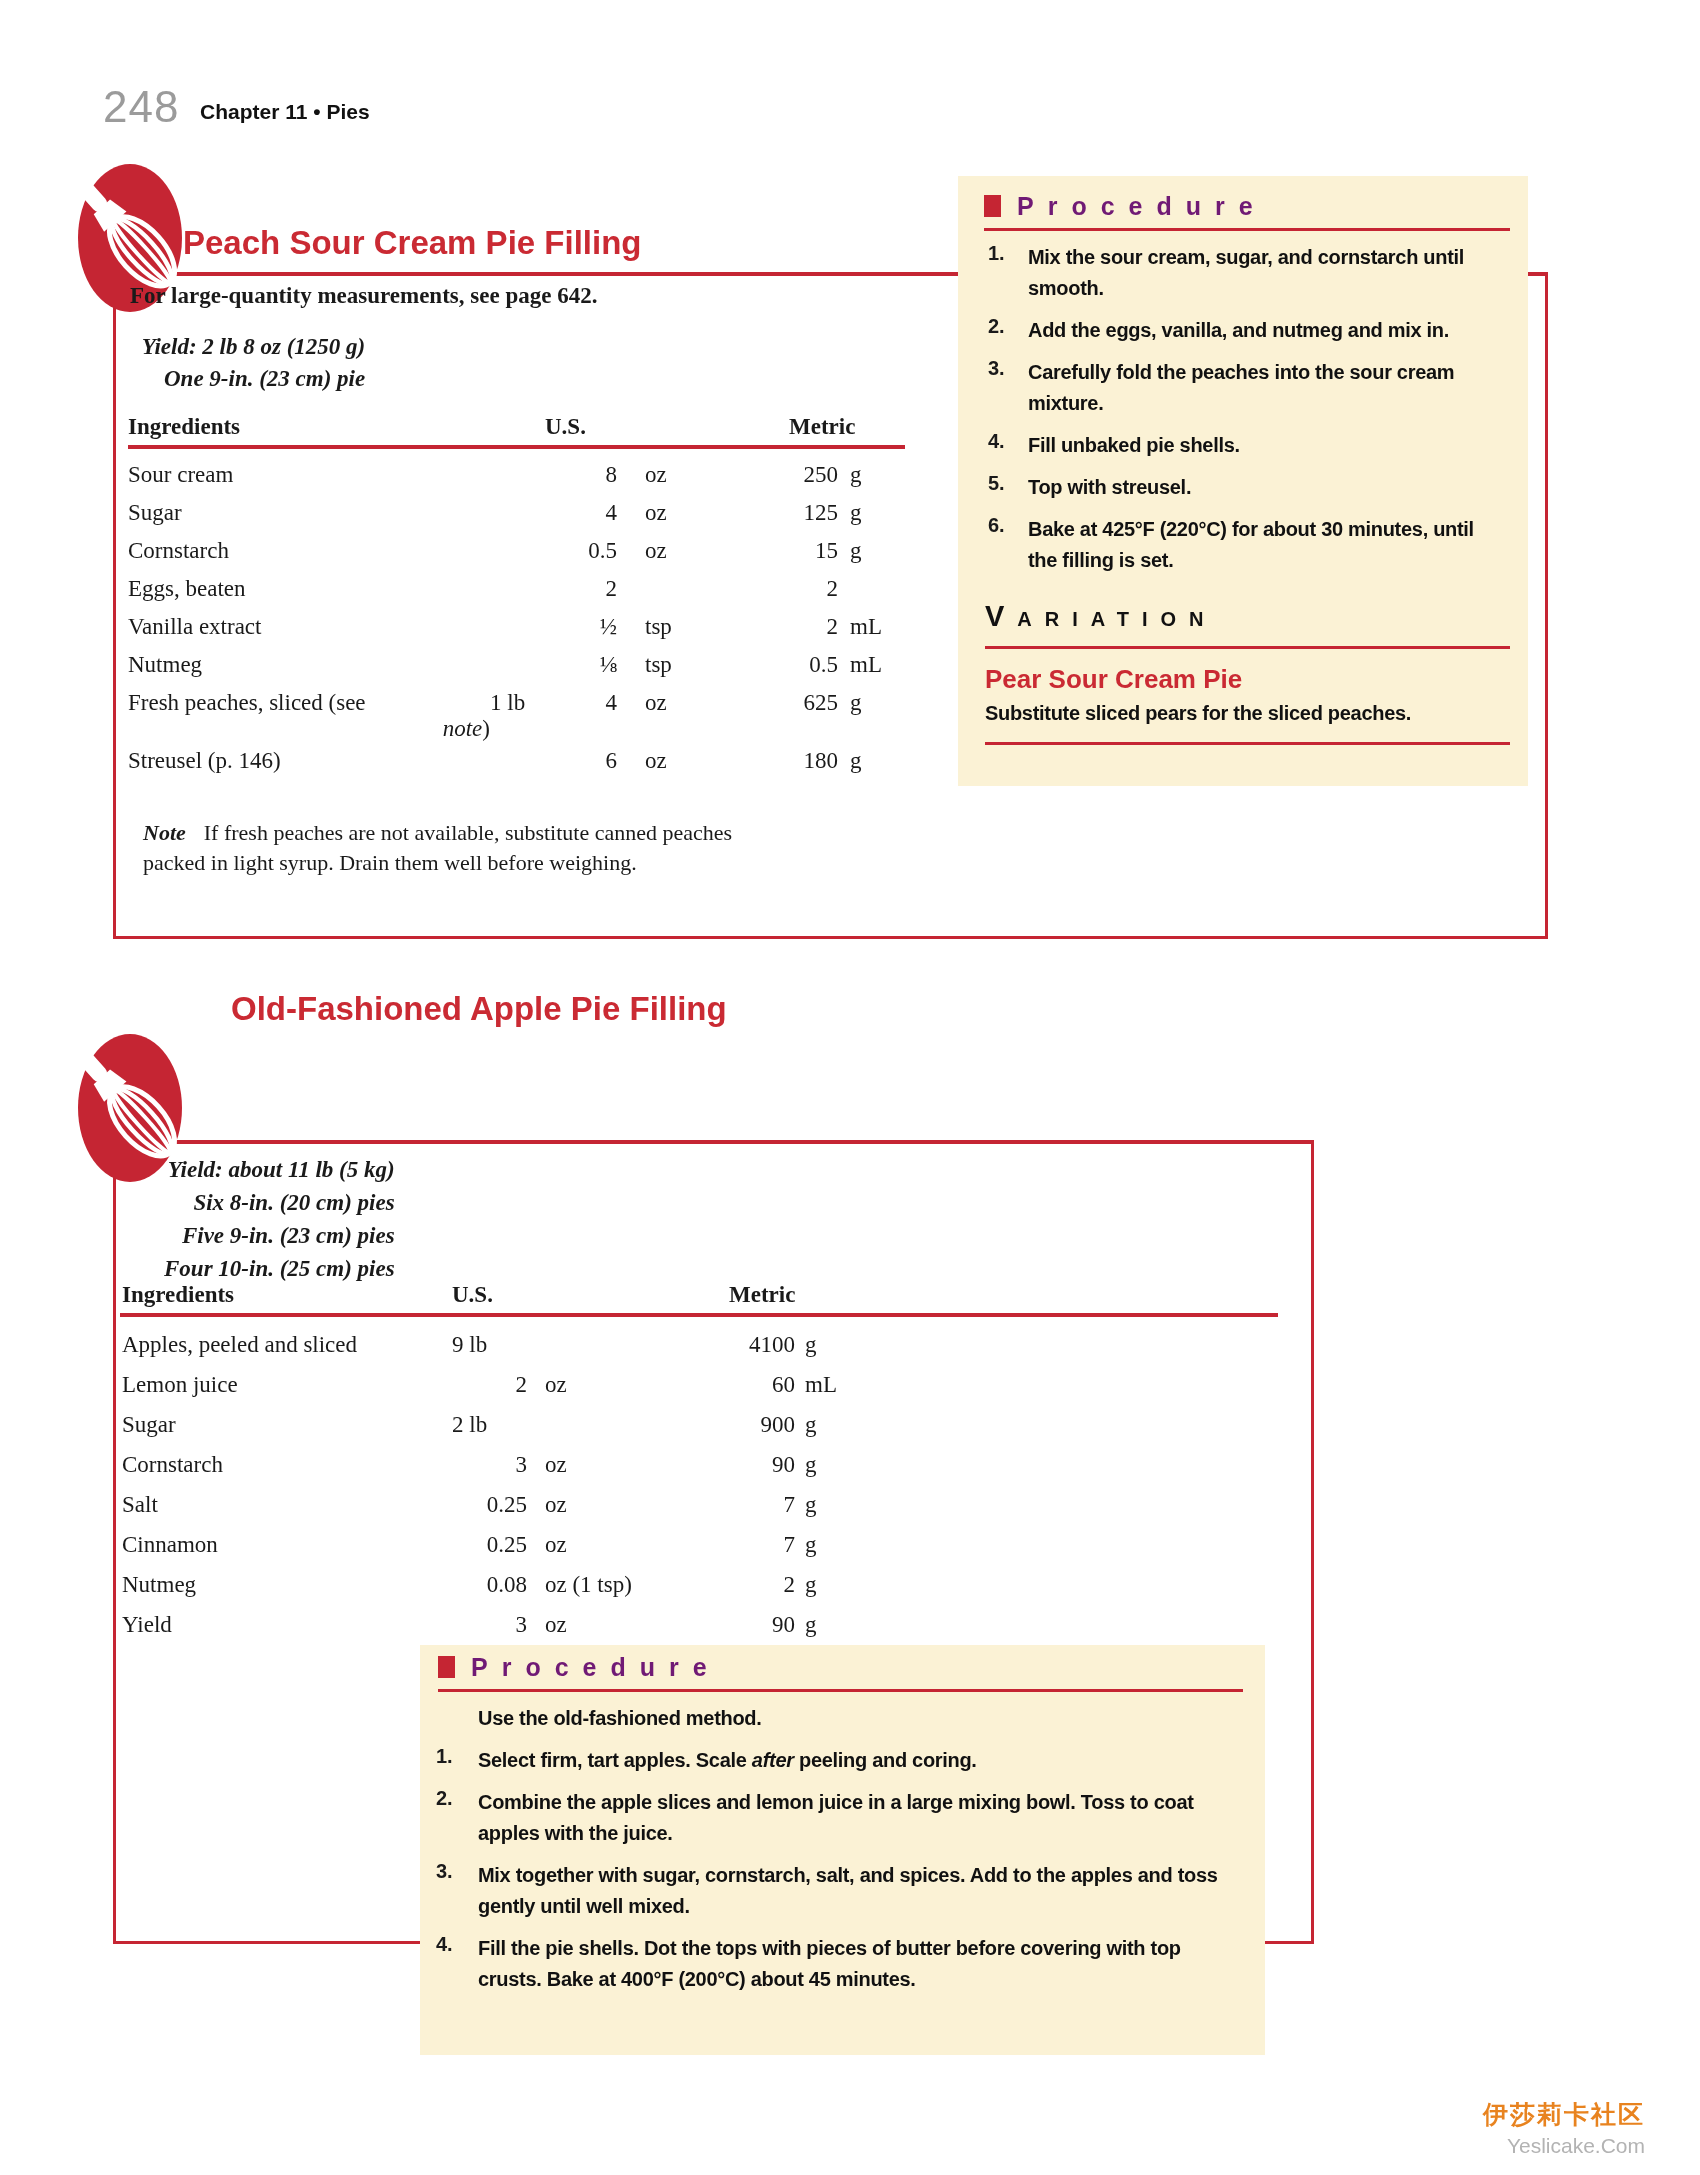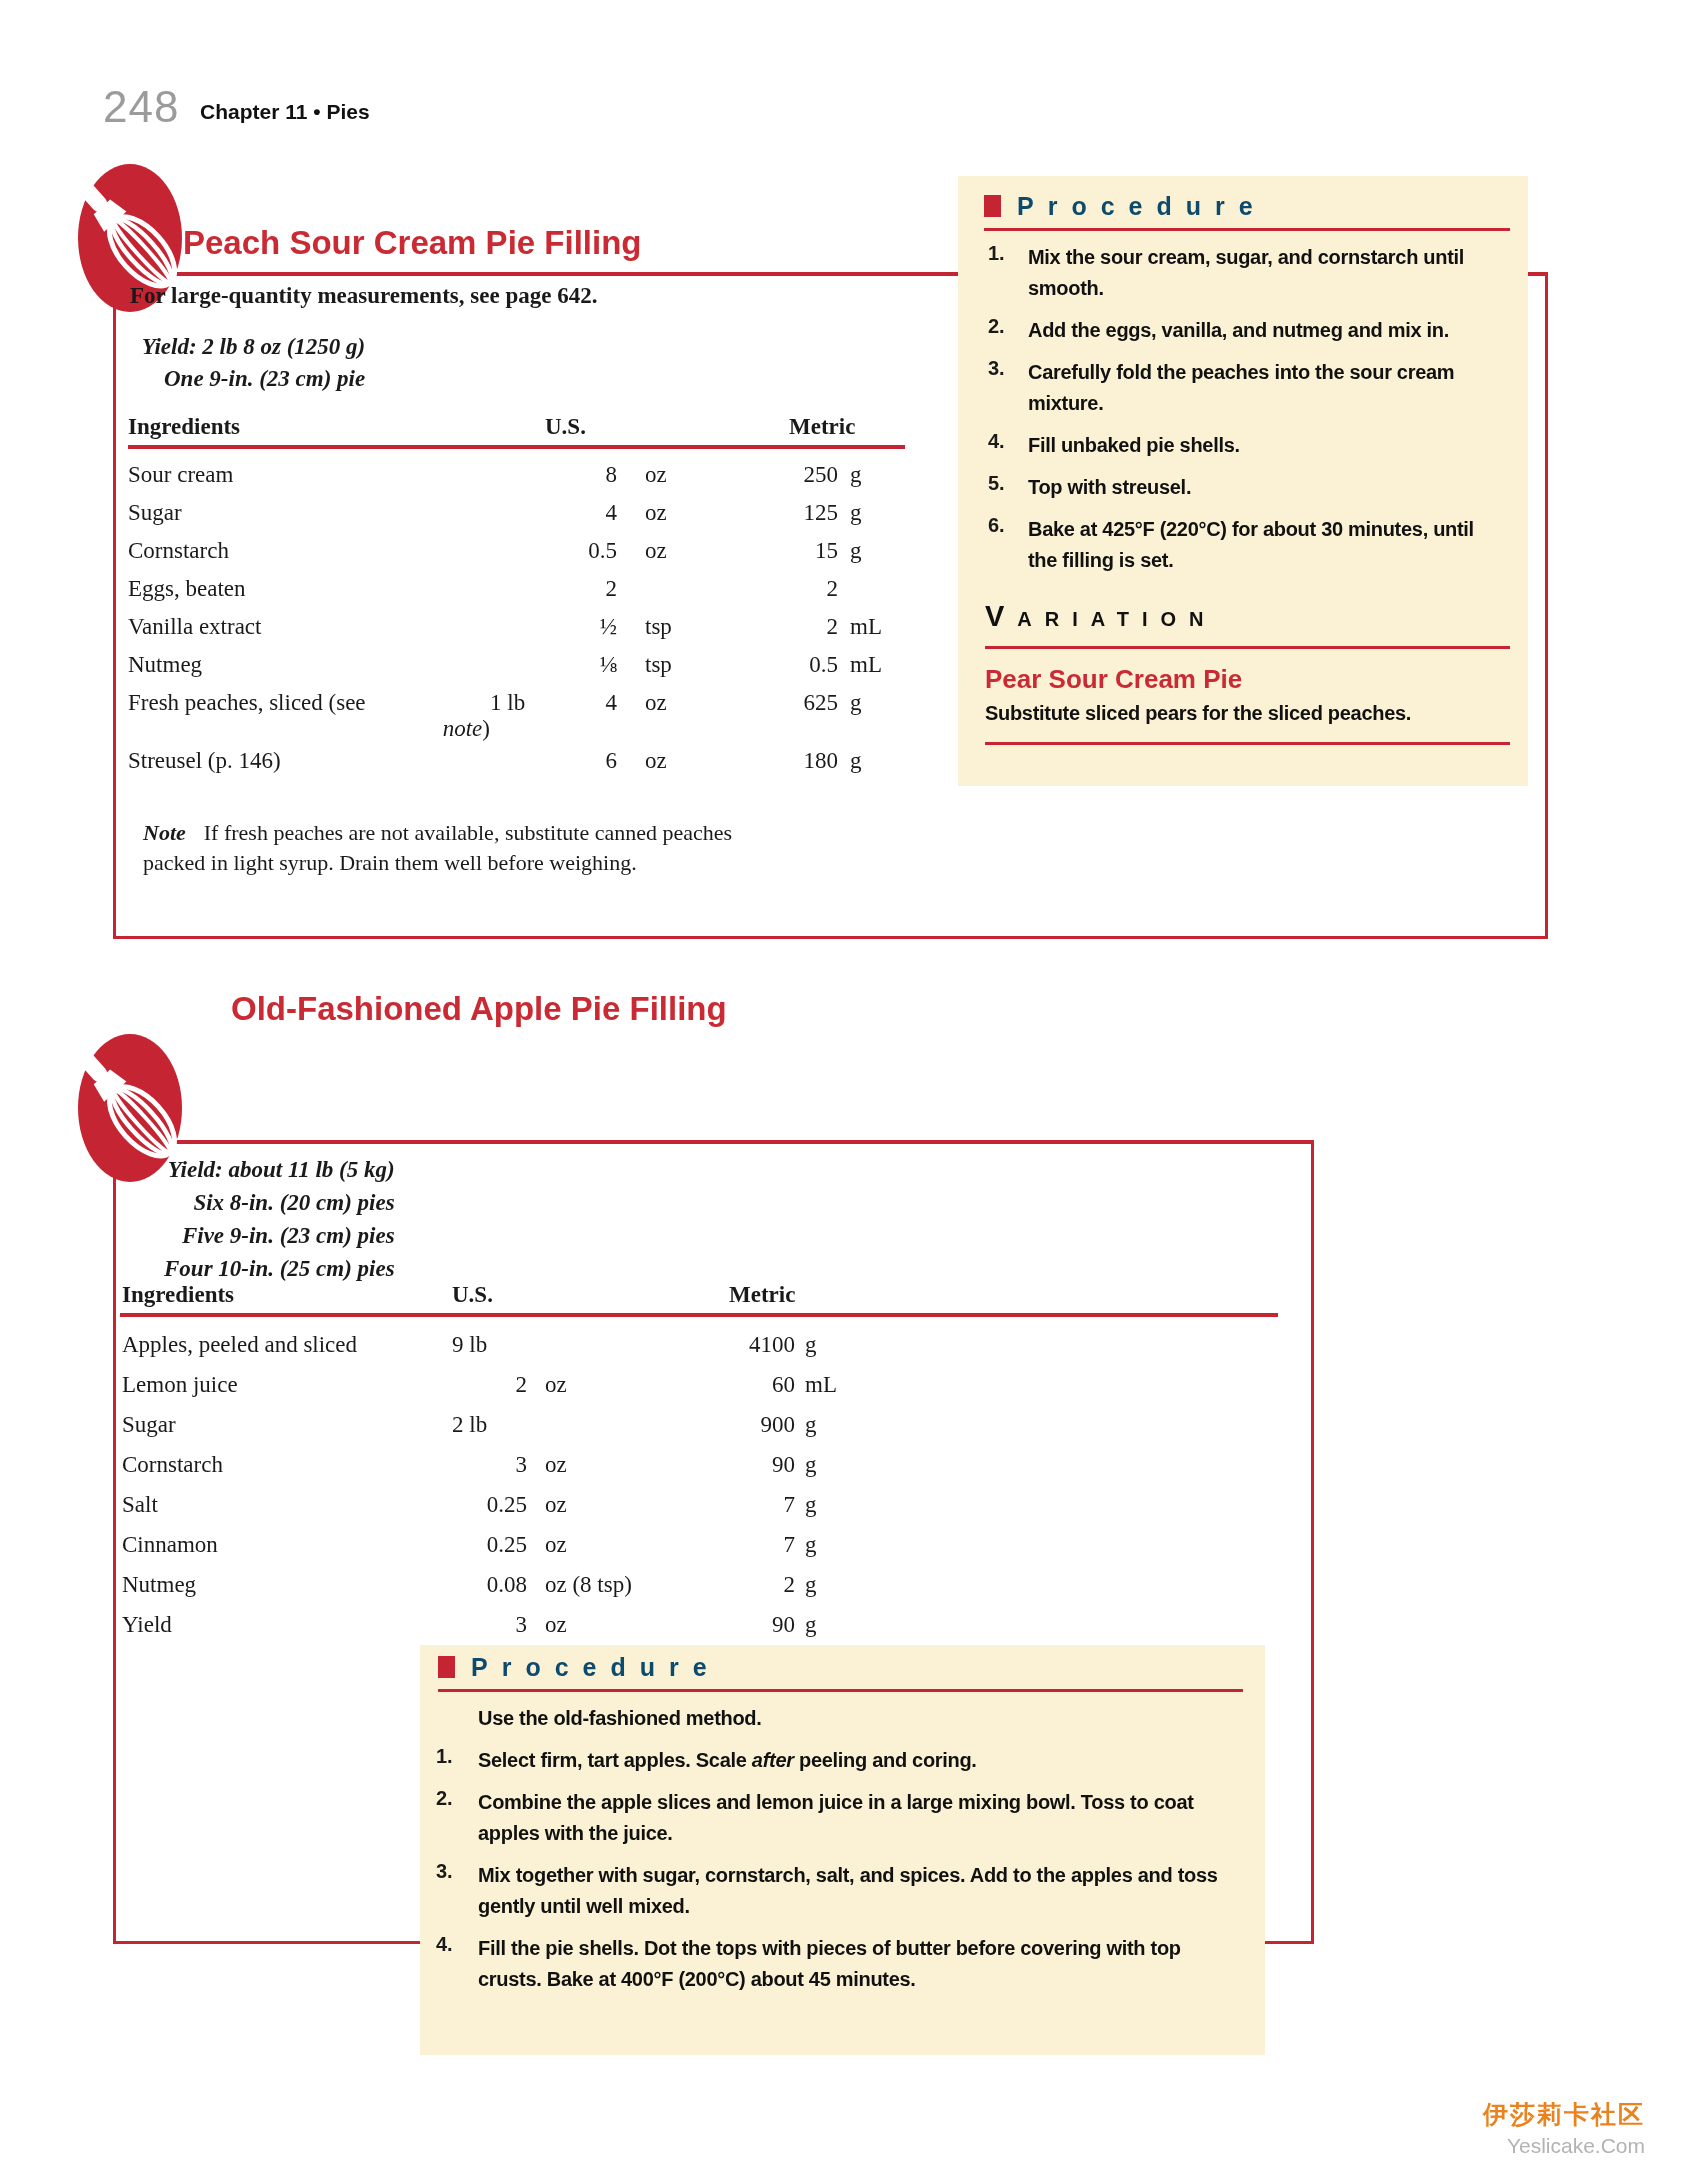--- a/index.html
+++ b/index.html
@@ -70,21 +70,21 @@
   #itable1 .c-munit{width:62px;padding-left:12px;box-sizing:border-box;}
   #itable2 .c-munit{width:72px;padding-left:10px;box-sizing:border-box;}
 
   .noteblk{position:absolute;left:143px;top:818px;width:600px;font-size:22px;line-height:30px;z-index:3;}
   .notelabel{font-weight:bold;font-style:italic;padding-right:18px;}
 
   
   .prochead{position:absolute;display:flex;align-items:flex-start;}
   .redsq{width:17px;height:22px;background:#c52533;margin-right:16px;margin-top:3px;}
   .prochead .plabel{font-family:"Liberation Sans",sans-serif;font-weight:bold;font-size:25px;
-                    letter-spacing:14px;color:#0c4a6e;white-space:nowrap;}
+                    letter-spacing:14px;color:#701a75;white-space:nowrap;}
   .punderline{position:absolute;height:3px;background:#c52533;}
 
   .psteps{position:absolute;}
   .pstep{display:flex;margin-bottom:11px;}
   .pnum{flex:none;font-family:"Liberation Sans",sans-serif;font-weight:bold;font-size:20px;}
   #cream1 .pnum{width:40px;}
   #cream2 .pnum{width:42px;}
   .ptext{flex:1;font-family:"Liberation Sans",sans-serif;font-weight:bold;font-size:20px;
          line-height:31px;letter-spacing:-0.3px;color:#111;}
   .ptext .ital{font-style:italic;}
@@ -413,21 +413,21 @@
         <div class="c-mqty">7</div>
         <div class="c-munit">g</div>
       </div>
       <div class="irow">
         <div class="c-name"><span>Nutmeg</span></div>
         <div class="c-us">
           <span class="us-num">
             <span class="us-pre"></span>
             <span class="us-qty">0.08</span>
           </span>
-          <span class="us-unit">oz (8 tsp)</span>
+          <span class="us-unit">oz (1 tsp)</span>
         </div>
         <div class="c-mqty">2</div>
         <div class="c-munit">g</div>
       </div>
       <div class="irow">
         <div class="c-name"><span>Yield</span></div>
         <div class="c-us">
           <span class="us-num">
             <span class="us-pre"></span>
             <span class="us-qty">3</span>

